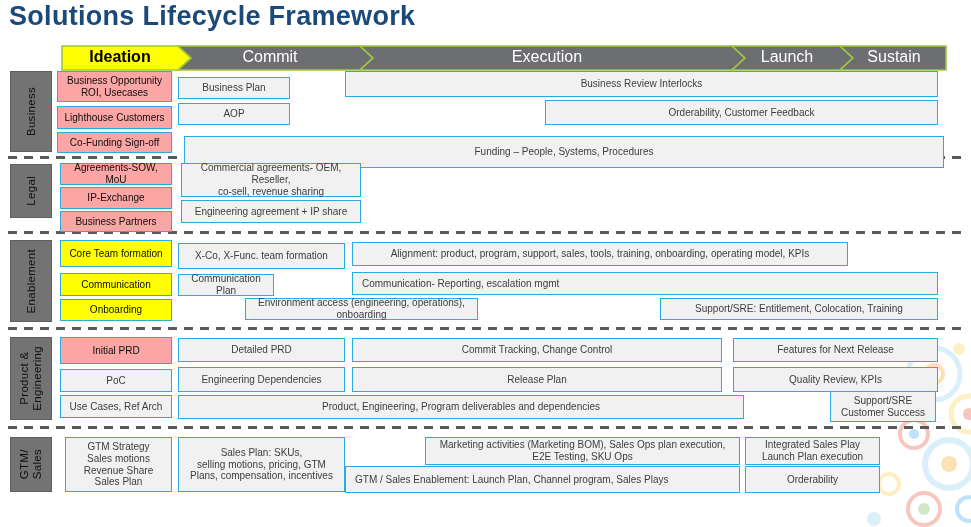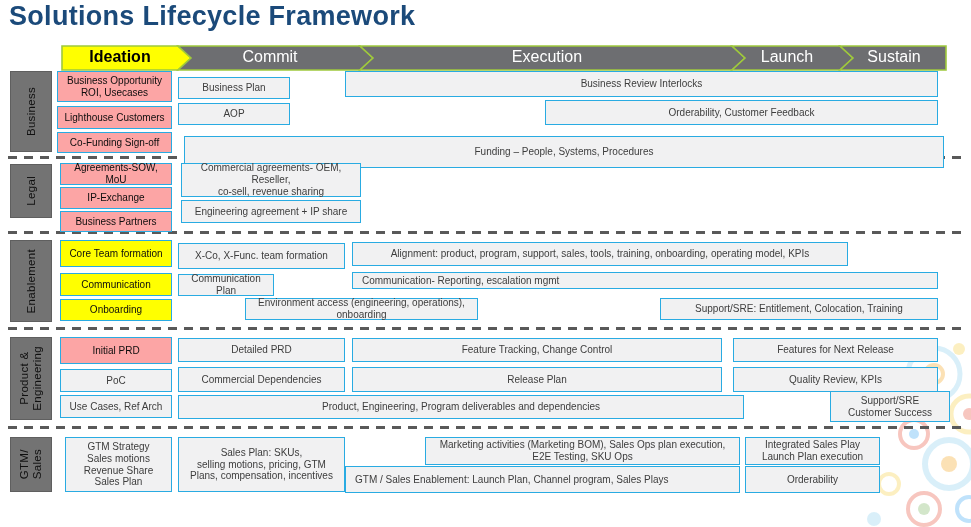--- a/index.html
+++ b/index.html
@@ -92,41 +92,41 @@
 
   <div class="rlabel" style="top:240px;height:82px;">
     <span>Enablement</span>
   </div>
   <div class="bx yellow" style="left:60px;top:240px;width:112px;height:27px;">Core Team formation</div>
   <div class="bx yellow" style="left:60px;top:273px;width:112px;height:23px;">Communication</div>
   <div class="bx yellow" style="left:60px;top:299px;width:112px;height:22px;">Onboarding</div>
   <div class="bx" style="left:178px;top:243px;width:167px;height:26px;">X-Co, X-Func. team formation</div>
   <div class="bx" style="left:178px;top:274px;width:96px;height:22px;">Communication Plan</div>
   <div class="bx" style="left:352px;top:242px;width:496px;height:24px;">Alignment: product, program, support, sales, tools, training, onboarding, operating model, KPIs</div>
-  <div class="bx leftal" style="left:352px;top:272px;width:586px;height:17px;">Communication- Reporting, escalation mgmt</div>
+  <div class="bx leftal" style="left:352px;top:272px;width:586px;height:23px;">Communication- Reporting, escalation mgmt</div>
   <div class="bx" style="left:245px;top:298px;width:233px;height:22px;">Environment access (engineering, operations), onboarding</div>
   <div class="bx" style="left:660px;top:298px;width:278px;height:22px;">Support/SRE: Entitlement, Colocation, Training</div>
 
   <div class="dash" style="top:327px;"></div>
 
   <div class="rlabel" style="top:337px;height:83px;">
     <span>Product &amp;
 Engineering</span>
   </div>
   <div class="bx green" style="left:60px;top:337px;width:112px;height:27px;">Initial PRD</div>
   <div class="bx" style="left:60px;top:369px;width:112px;height:23px;">PoC</div>
   <div class="bx" style="left:60px;top:395px;width:112px;height:23px;">Use Cases, Ref Arch</div>
   <div class="bx" style="left:178px;top:338px;width:167px;height:24px;">Detailed PRD</div>
-  <div class="bx" style="left:178px;top:367px;width:167px;height:25px;">Commercial Dependencies</div>
-  <div class="bx" style="left:352px;top:338px;width:370px;height:24px;">Feature Tracking, Change Control</div>
+  <div class="bx" style="left:178px;top:367px;width:167px;height:25px;">Engineering Dependencies</div>
+  <div class="bx" style="left:352px;top:338px;width:370px;height:24px;">Commit Tracking, Change Control</div>
   <div class="bx" style="left:733px;top:338px;width:205px;height:24px;">Features for Next Release</div>
   <div class="bx" style="left:352px;top:367px;width:370px;height:25px;">Release Plan</div>
   <div class="bx" style="left:733px;top:367px;width:205px;height:25px;">Quality Review, KPIs</div>
   <div class="bx" style="left:178px;top:395px;width:566px;height:24px;">Product, Engineering, Program deliverables and dependencies</div>
-  <div class="bx" style="left:830px;top:391px;width:120px;height:31px;">Support/SRE
+  <div class="bx" style="left:830px;top:391px;width:106px;height:31px;">Support/SRE
 Customer Success</div>
 
   <div class="dash" style="top:426px;"></div>
 
   <div class="rlabel" style="top:437px;height:55px;">
     <span>GTM/
 Sales</span>
   </div>
   <div class="bx" style="left:65px;top:437px;width:107px;height:55px;">GTM Strategy
 Sales motions

